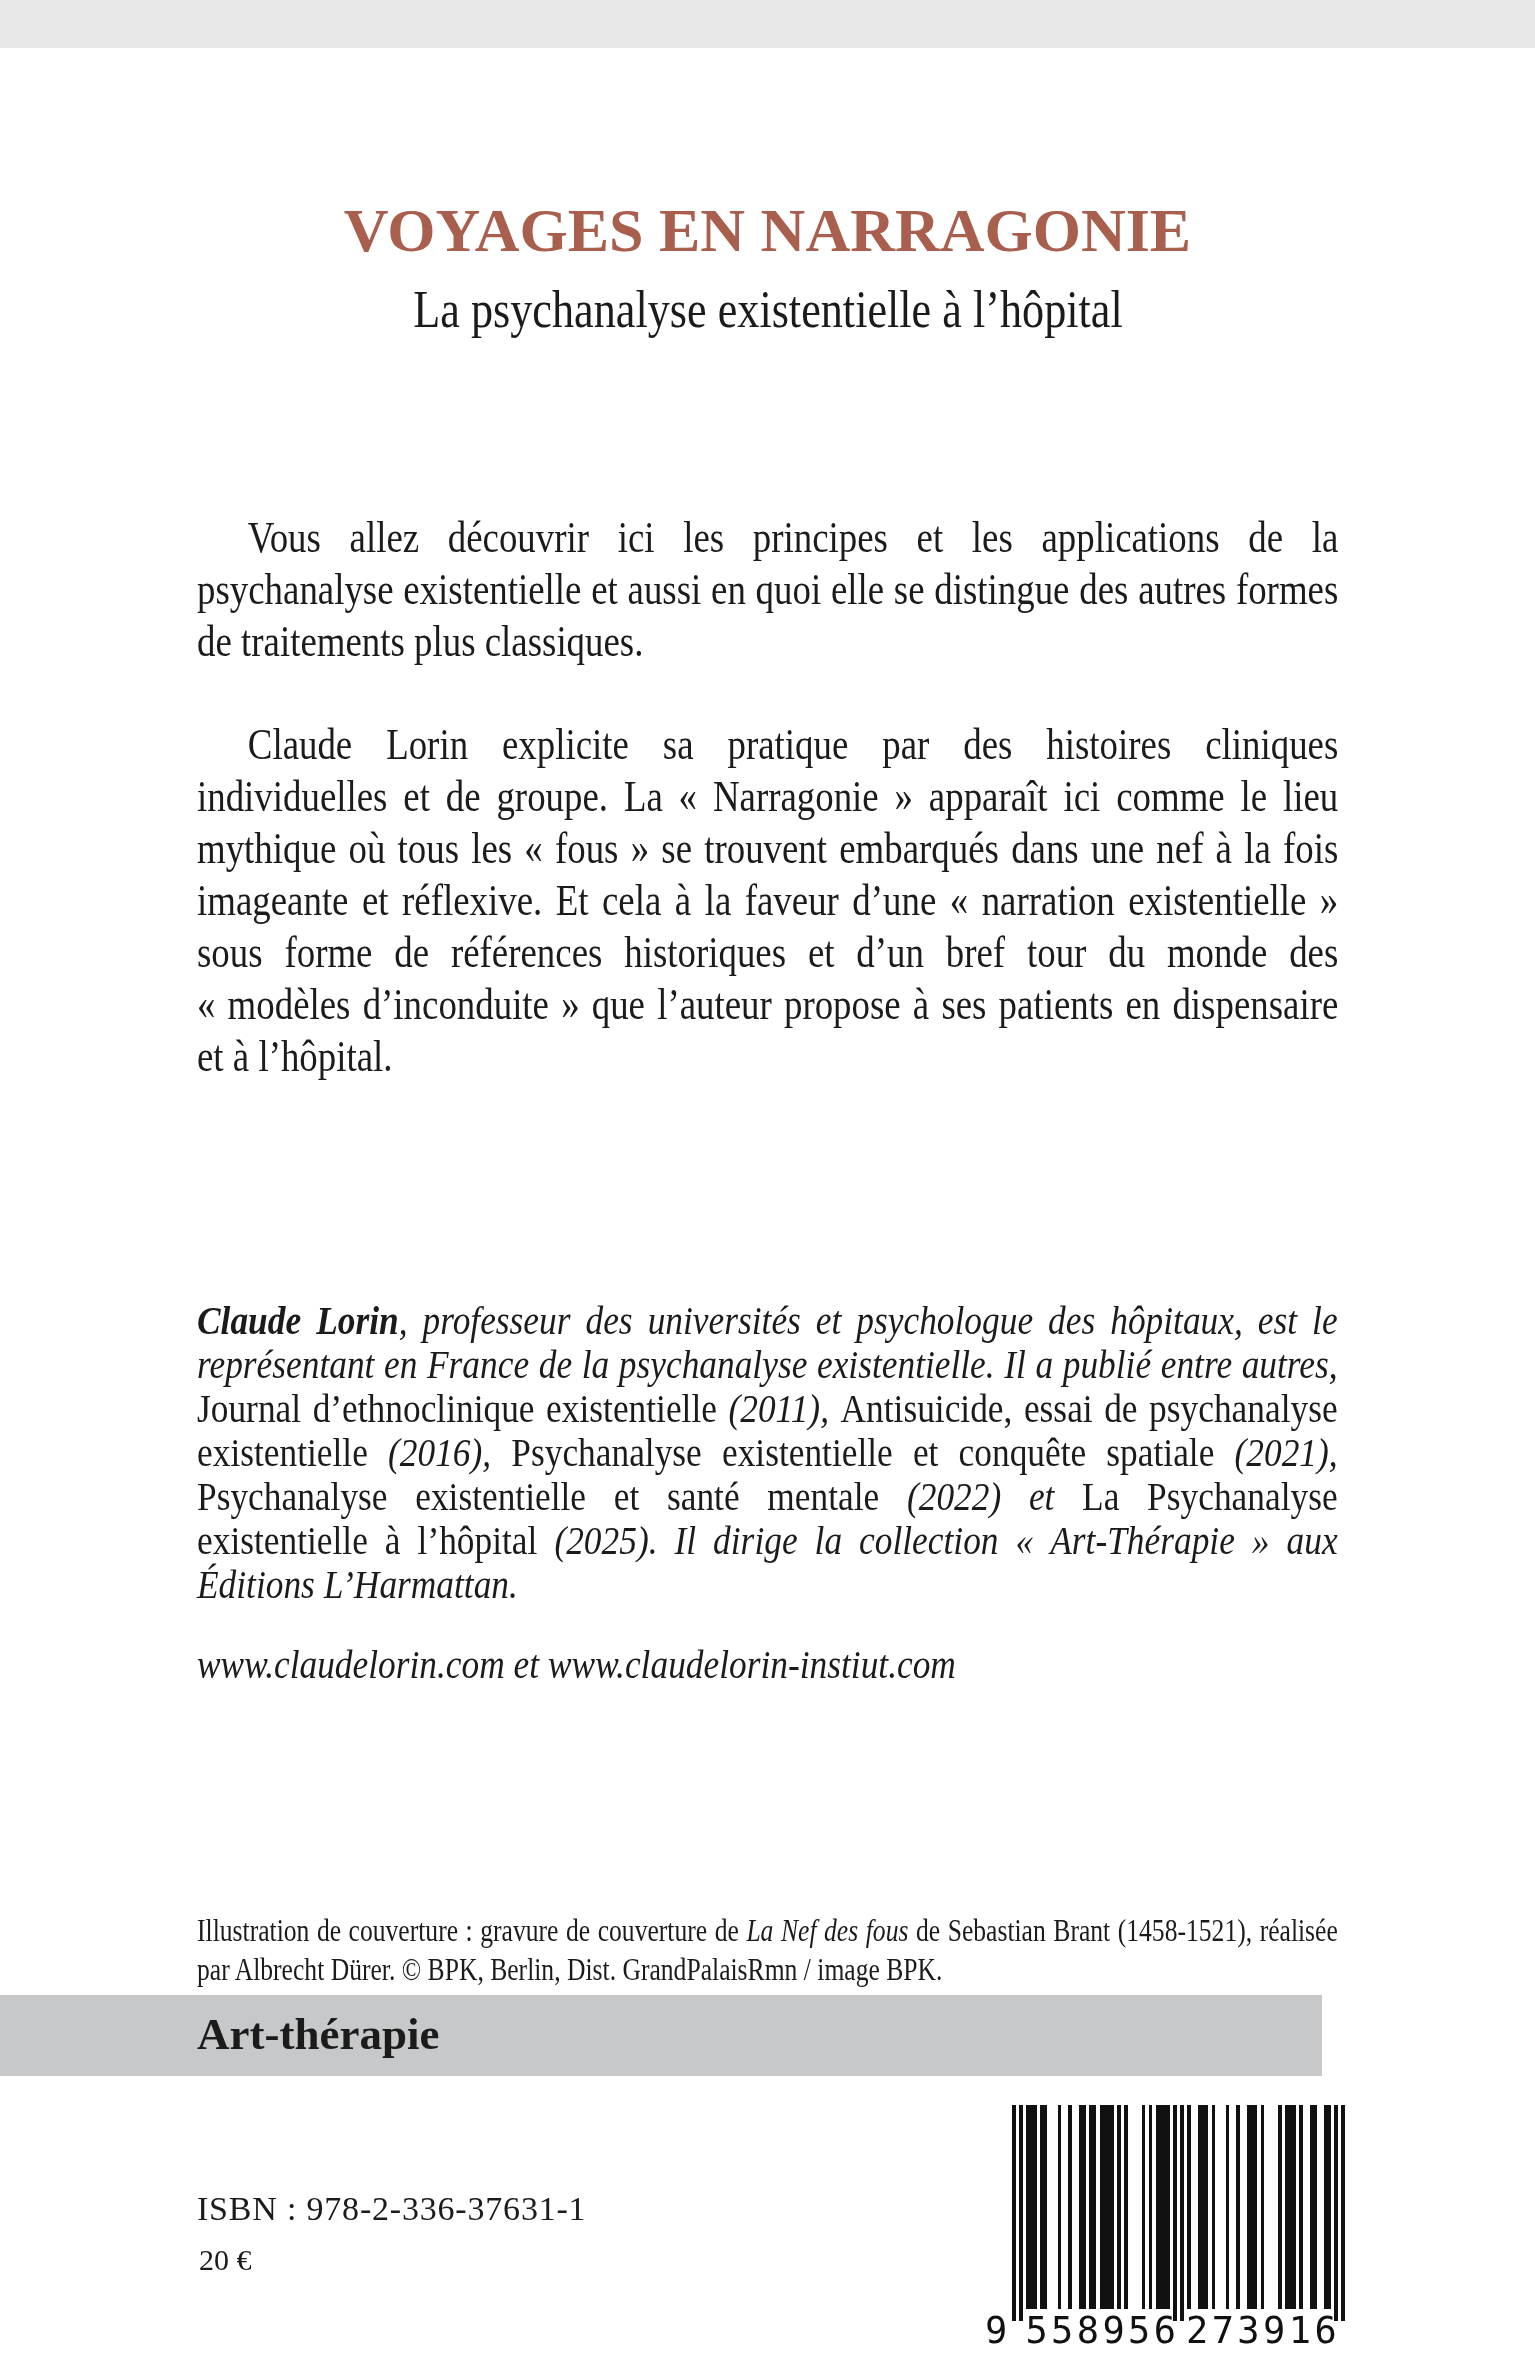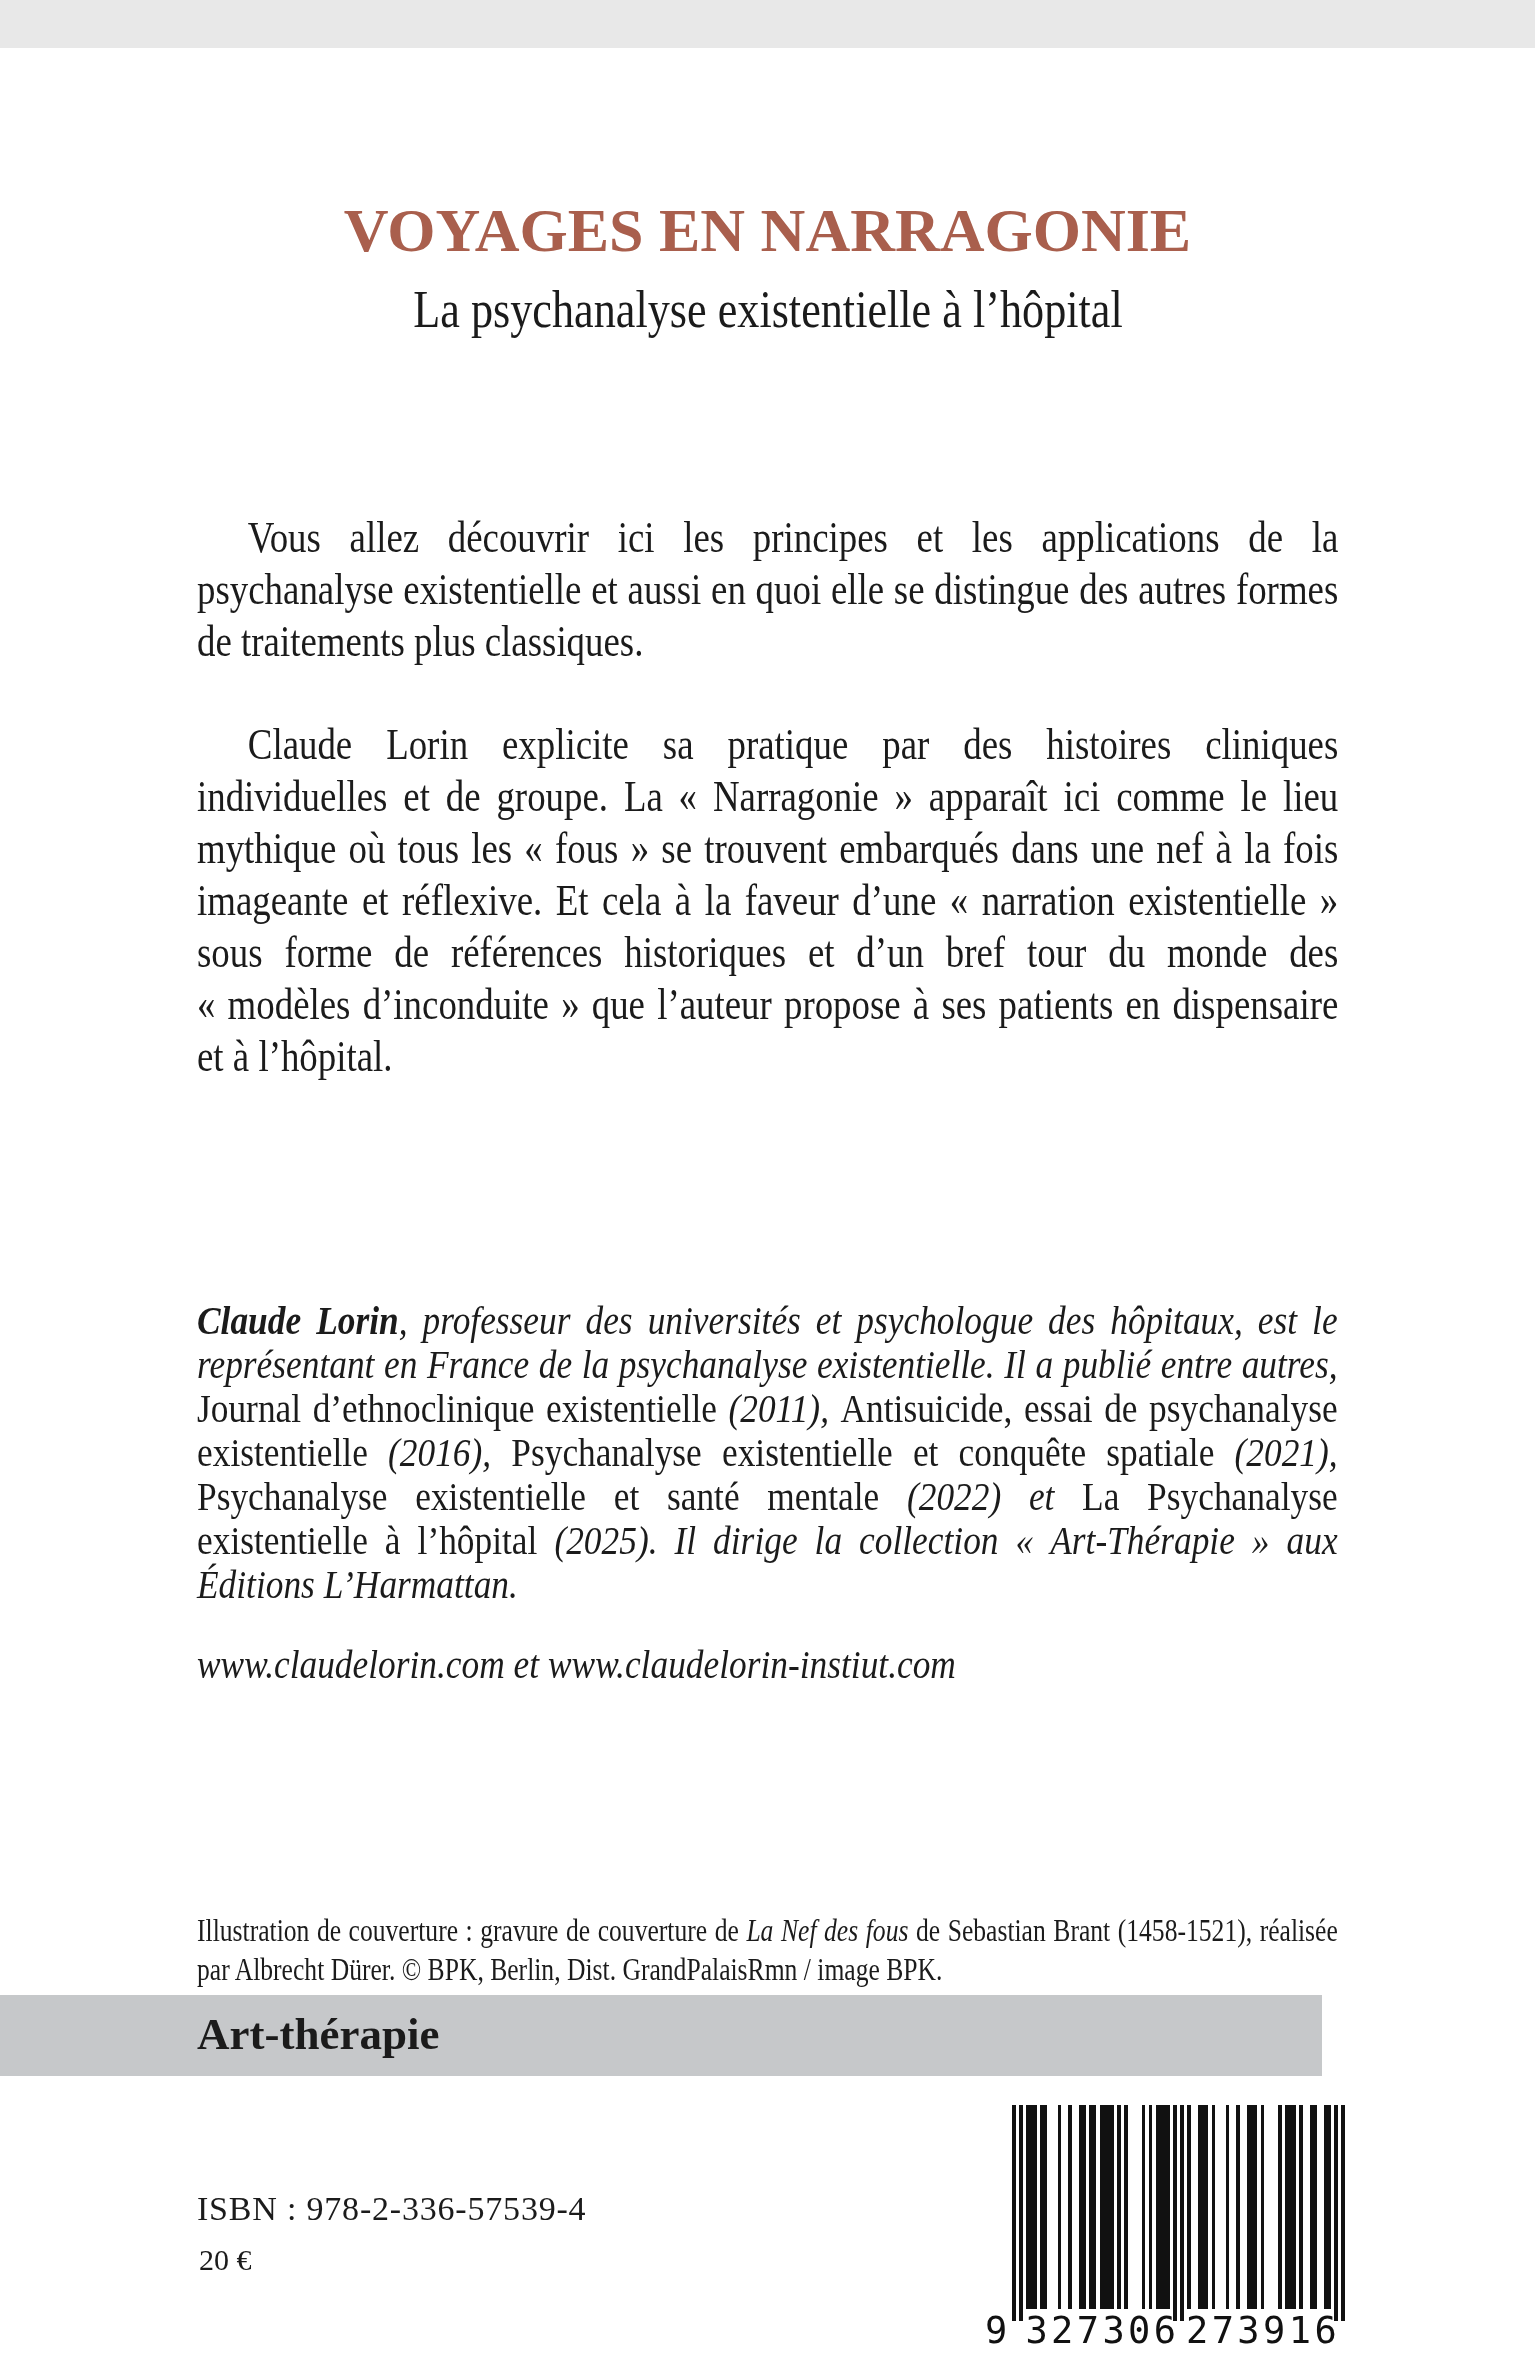--- a/index.html
+++ b/index.html
@@ -112,21 +112,21 @@
   <p class="bio"><span class="seg-bolditalic">Claude Lorin</span><span class="seg-italic">, professeur des universités et psychologue des hôpitaux, est le représentant en France de la psychanalyse existentielle. Il a publié entre autres, </span><span class="seg-roman">Journal d’ethnoclinique existentielle </span><span class="seg-italic">(2011), </span><span class="seg-roman">Antisuicide, essai de psychanalyse existentielle </span><span class="seg-italic">(2016), </span><span class="seg-roman">Psychanalyse existentielle et conquête spatiale </span><span class="seg-italic">(2021), </span><span class="seg-roman">Psychanalyse existentielle et santé mentale </span><span class="seg-italic">(2022) et </span><span class="seg-roman">La Psychanalyse existentielle à l’hôpital </span><span class="seg-italic">(2025). Il dirige la collection «&nbsp;Art-Thérapie&nbsp;» aux Éditions L’Harmattan.</span></p>
 
   <p class="websites">www.claudelorin.com et www.claudelorin-instiut.com</p>
 
   <p class="credit"><span class="seg-roman">Illustration de couverture&nbsp;: gravure de couverture de </span><span class="seg-italic">La Nef des fous</span><span class="seg-roman"> de Sebastian Brant (1458-1521), réalisée par Albrecht Dürer. © BPK, Berlin, Dist. GrandPalaisRmn / image BPK.</span></p>
 
   <div class="band" style="background: rgb(198, 200, 202);">
     <div class="band-label">Art-thérapie</div>
   </div>
 
-  <div class="isbn">ISBN : 978-2-336-57539-4</div>
+  <div class="isbn">ISBN : 978-2-336-37631-1</div>
 
   <div class="price">20 €</div>
 
   <div class="barcode">
     <div class="bars">
         <div class="module bar guard"></div>
         <div class="module"></div>
         <div class="module bar guard"></div>
         <div class="module"></div>
         <div class="module bar"></div>
@@ -215,18 +215,18 @@
         <div class="module"></div>
         <div class="module"></div>
         <div class="module bar"></div>
         <div class="module bar"></div>
         <div class="module"></div>
         <div class="module bar guard"></div>
         <div class="module"></div>
         <div class="module bar guard"></div>
       </div>
     <div class="bc-num bc-nine">9</div>
-    <div class="bc-num bc-g1">327306</div>
+    <div class="bc-num bc-g1">558956</div>
     <div class="bc-num bc-g2">273916</div>
   </div>
 
 </div>
 
 
 </body></html>

